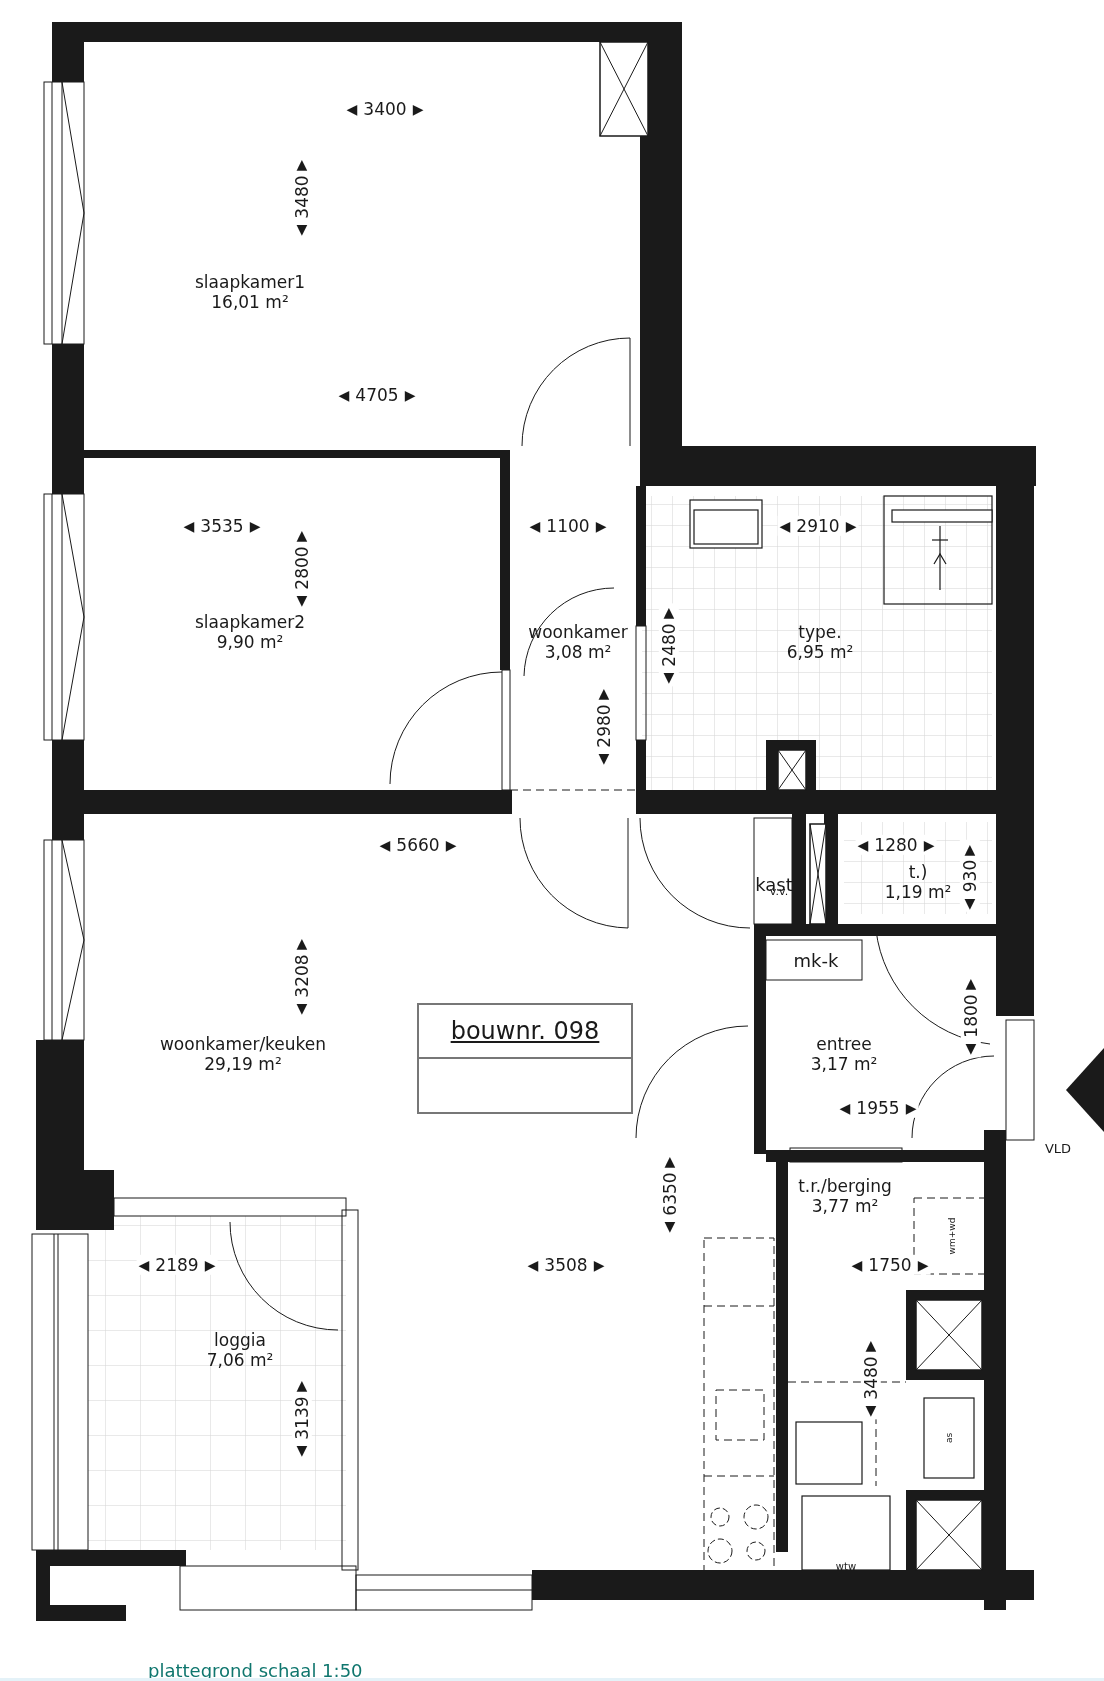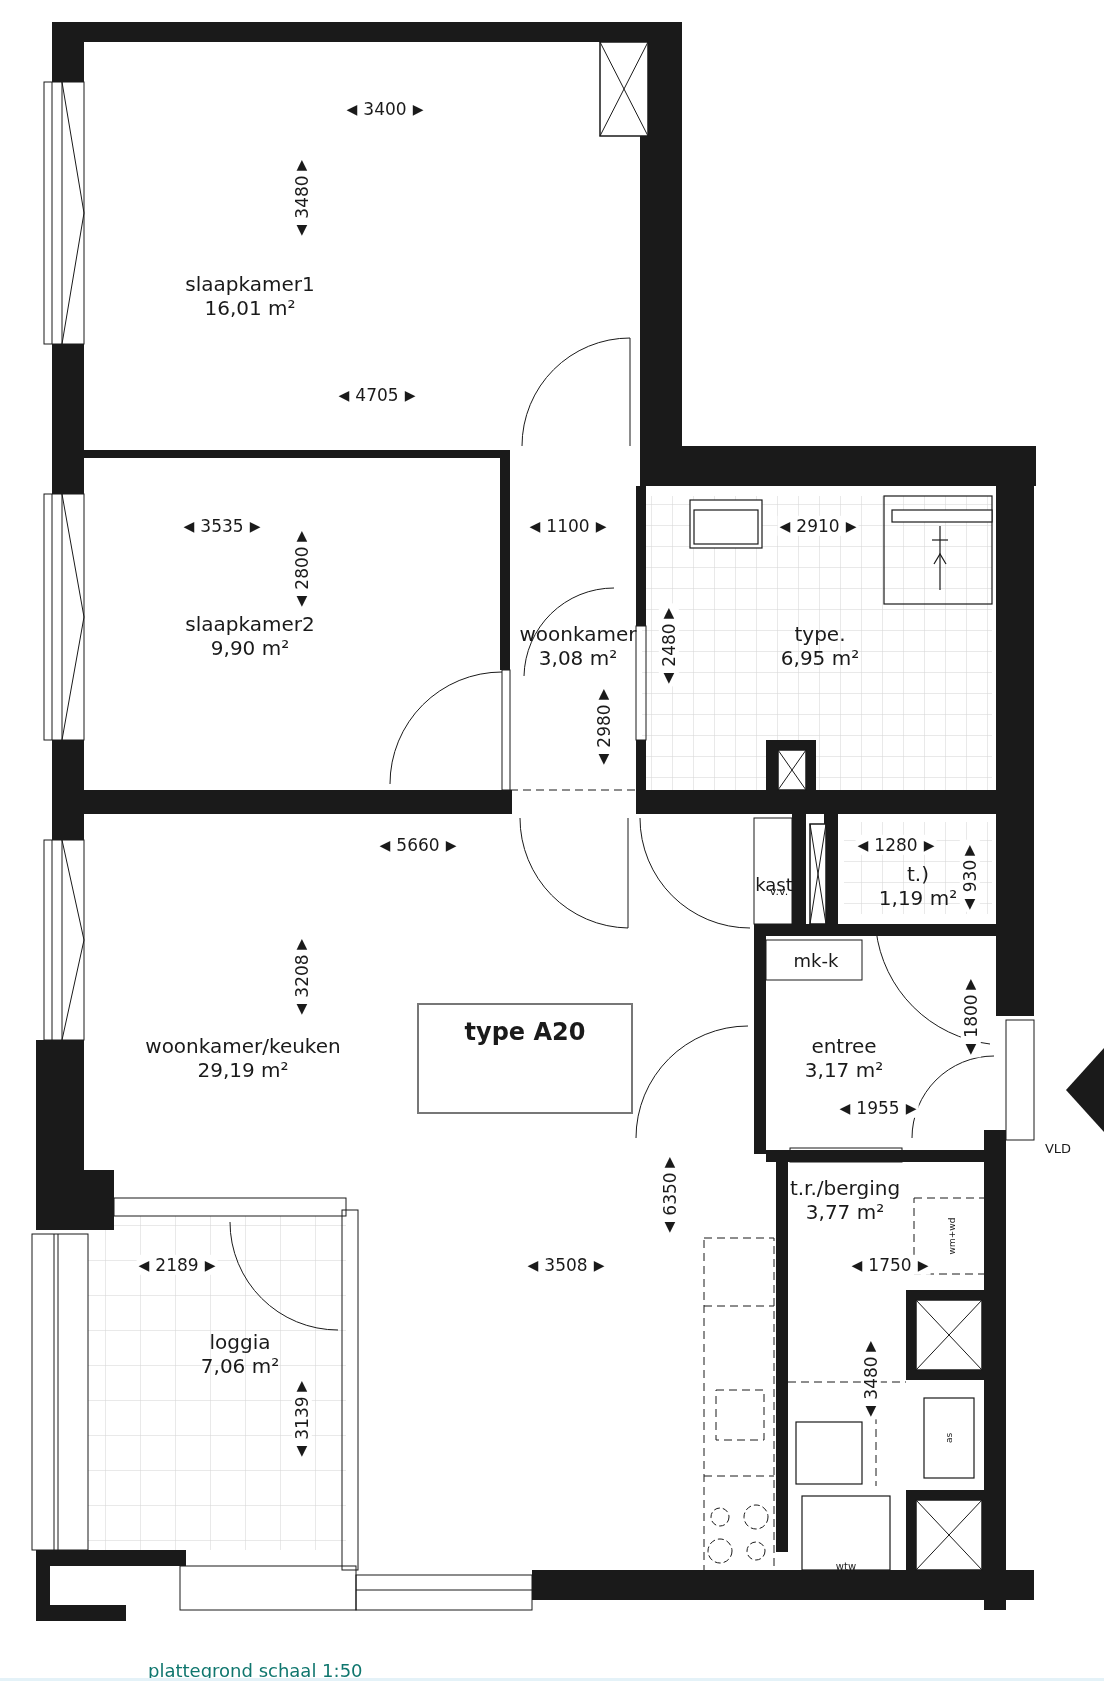--- a/index.html
+++ b/index.html
@@ -1,19 +1,19 @@
 <!DOCTYPE html>
 <html><head>
 <meta charset="utf-8">
 <style>
   html, body { margin: 0; padding: 0; background: #ffffff; }
   body { width: 1104px; height: 1681px; position: relative; overflow: hidden; font-family: "DejaVu Sans", sans-serif; }
   svg { position: absolute; left: 0; top: 0; }
   .lbl { position: absolute; font-family: "DejaVu Sans", sans-serif; color: #1a1a1a; text-align: center; white-space: nowrap; line-height: 1.2; }
-  .room { font-size: 20px; transform: translateX(-50%); }
+  .room { font-size: 17px; transform: translateX(-50%); }
   .dim { font-size: 17px; background: #ffffff; padding: 0 2px; display: flex; align-items: center; gap: 6px; transform: translate(-50%, -50%); }
   .dim .arr { font-size: 14px; }
   .vdim { font-size: 17px; background: #ffffff; padding: 2px 0; display: flex; flex-direction: column; align-items: center; gap: 4px; transform: translate(-50%, -50%); }
   .vdim .num { writing-mode: vertical-rl; transform: rotate(180deg); }
   .vdim .arr { font-size: 14px; line-height: 1; }
   .small { font-size: 11px; transform: translateX(-50%); margin-top: 33px; }
   .tiny { font-size: 9px; transform: translate(-50%, -50%) rotate(-90deg); }
   .infobox { position: absolute; left: 417px; top: 1003px; width: 212px; height: 107px; border: 2px solid #777; background: #fff; }
   .infobox .row1 { height: 52px; border-bottom: 2px solid #777; display: flex; align-items: center; justify-content: center; font-size: 24px; color: #1a1a1a; text-decoration: underline; }
   .infobox .row2 { height: 53px; display: flex; align-items: center; justify-content: center; font-size: 24px; font-weight: bold; color: #1a1a1a; }
@@ -334,17 +334,17 @@
     <span class="num">3480</span>
     <span class="arr">▼</span>
   </div>
 <div class="lbl vdim" style="left:302px; top:1418px;">
     <span class="arr">▲</span>
     <span class="num">3139</span>
     <span class="arr">▼</span>
   </div>
 
 <div class="infobox">
-  <div class="row2">type A20</div>
+  <div class="row1">bouwnr. 098</div>
 </div>
 
 <div class="caption">plattegrond schaal 1:50</div>
 <div class="bottomstrip"></div>
 
 </body></html>

